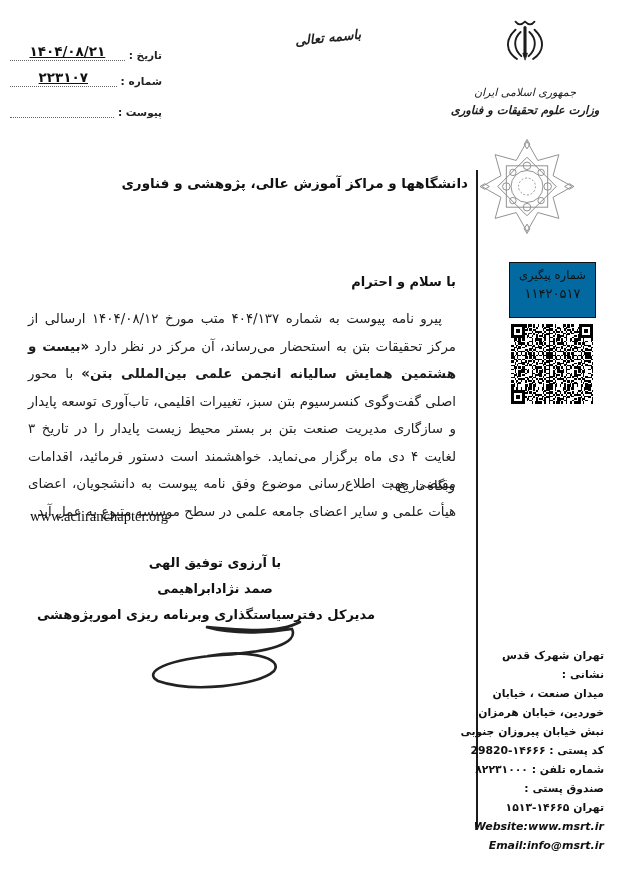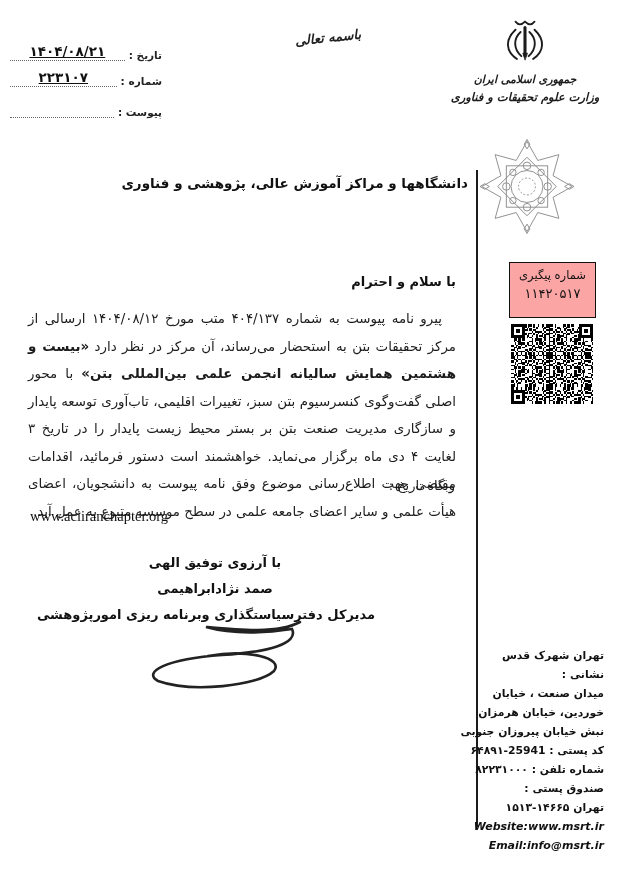--- a/index.html
+++ b/index.html
@@ -14,34 +14,34 @@
               font-weight:bold;letter-spacing:1px;line-height:15px;height:16px;color:#111;text-decoration:underline;}
   .meta-row.attachment{margin-top:14px;}
 
   
   .besmele{position:absolute;top:30px;left:288px;width:80px;text-align:center;
            font-size:13px;font-weight:bold;font-style:italic;transform:rotate(-6deg);color:#222;}
 
   
   .gov{position:absolute;top:14px;right:8px;width:170px;text-align:center;}
   .emblem{width:44px;height:52px;display:inline-block;}
-  .gov-line1{font-size:11px;font-weight:bold;font-style:italic;margin-top:3px;color:#1d1d1d;}
+  .gov-line1{font-size:11px;font-weight:normal;font-style:italic;margin-top:16px;color:#1d1d1d;}
   .gov-line2{font-size:11.5px;font-weight:bold;font-style:italic;margin-top:4px;color:#1d1d1d;}
 
   
   .recipient{position:absolute;top:170px;right:150px;direction:rtl;text-align:right;}
   .recipient div{font-size:13.5px;font-weight:bold;line-height:26px;color:#111;}
 
   
   .vline{position:absolute;left:476px;top:170px;width:2px;height:657px;background:#1b1b1b;}
 
   
   .ornament{position:absolute;left:480px;top:138px;width:94px;height:97px;}
   .tracking-box{position:absolute;left:509px;top:262px;width:85px;height:54px;border:1.5px solid #111;
-                direction:rtl;text-align:center;background:#fca5a5;}
+                direction:rtl;text-align:center;background:#0369a1;}
   .tracking-label{font-size:11.5px;margin-top:5px;color:#111;}
   .tracking-number{font-size:13px;margin-top:4px;letter-spacing:2px;color:#111;}
   .qr{position:absolute;left:511px;top:324px;width:82px;height:80px;
       background-image:
         repeating-conic-gradient(#000 0 90deg,#fff 0 180deg),
         repeating-conic-gradient(#000 0 90deg,#fff 0 180deg);
       background-size:7px 7px,11px 9px;
       background-blend-mode:difference;}
   .finder{position:absolute;width:14px;height:14px;border:3px solid #000;background:#fff;box-sizing:border-box;}
   .finder::after{content:"";position:absolute;left:2px;top:2px;width:4px;height:4px;background:#000;}
@@ -141,21 +141,21 @@
     <div class="finder tr"></div>
     <div class="finder bl"></div>
   </div>
 
   <div class="address">
     <div>تهران شهرک قدس</div>
     <div>نشانی :</div>
     <div>میدان صنعت ، خیابان</div>
     <div>خوردین، خیابان هرمزان</div>
     <div>نبش خیابان پیروزان جنوبی</div>
-    <div>کد پستی : 25941-۶۴۸۹۱</div>
+    <div>کد پستی : ۱۴۶۶۶-29820</div>
     <div>شماره تلفن : ۸۲۲۳۱۰۰۰</div>
     <div>صندوق پستی :</div>
     <div>تهران ۱۴۶۶۵-۱۵۱۳</div>
     <div class="ltr">Website:www.msrt.ir</div>
     <div class="ltr">Email:info@msrt.ir</div>
   </div>
 
   <div class="letter-body">
     <div class="salutation">با سلام و احترام</div>
     <div class="para"><span>پیرو نامه پیوست به شماره ۴۰۴/۱۳۷ متب مورخ ۱۴۰۴/۰۸/۱۲ ارسالی از مرکز تحقیقات بتن به استحضار می‌رساند، آن مرکز در نظر دارد </span><span class="b">«بیست و هشتمین همایش سالیانه انجمن علمی بین‌المللی بتن»</span><span> با محور اصلی گفت‌وگوی کنسرسیوم بتن سبز، تغییرات اقلیمی، تاب‌آوری توسعه پایدار و سازگاری مدیریت صنعت بتن بر بستر محیط زیست پایدار را در تاریخ ۳ لغایت ۴ دی ماه برگزار می‌نماید. خواهشمند است دستور فرمائید، اقدامات مقتضی جهت اطلاع‌رسانی موضوع وفق نامه پیوست به دانشجویان، اعضای هیأت علمی و سایر اعضای جامعه علمی در سطح موسسه متبوع به عمل آید.</span></div>

